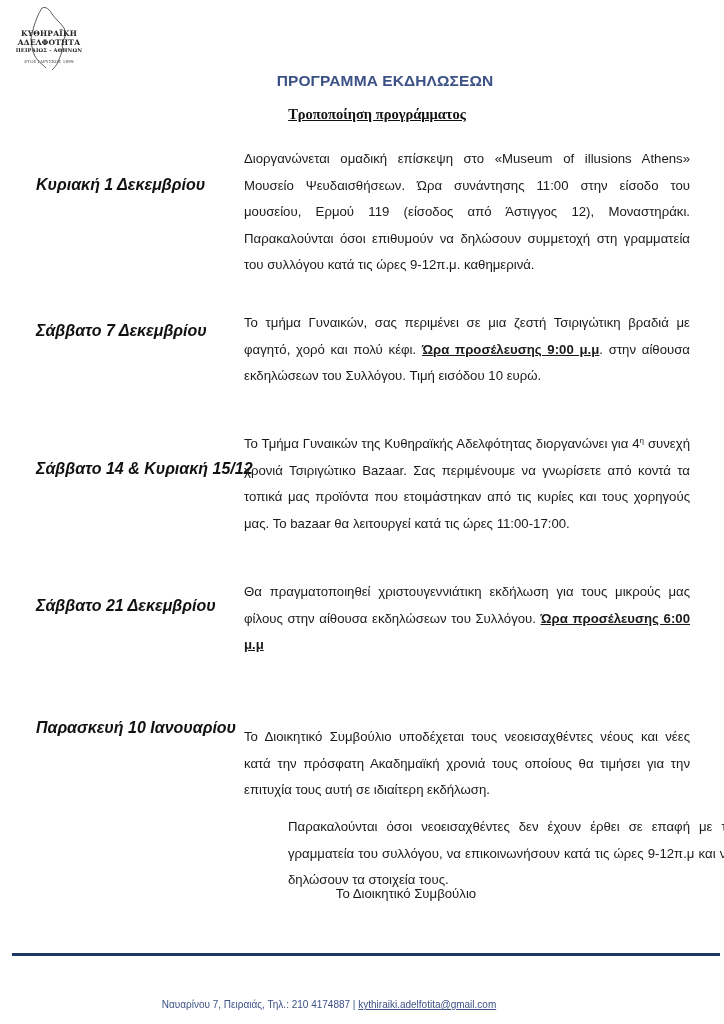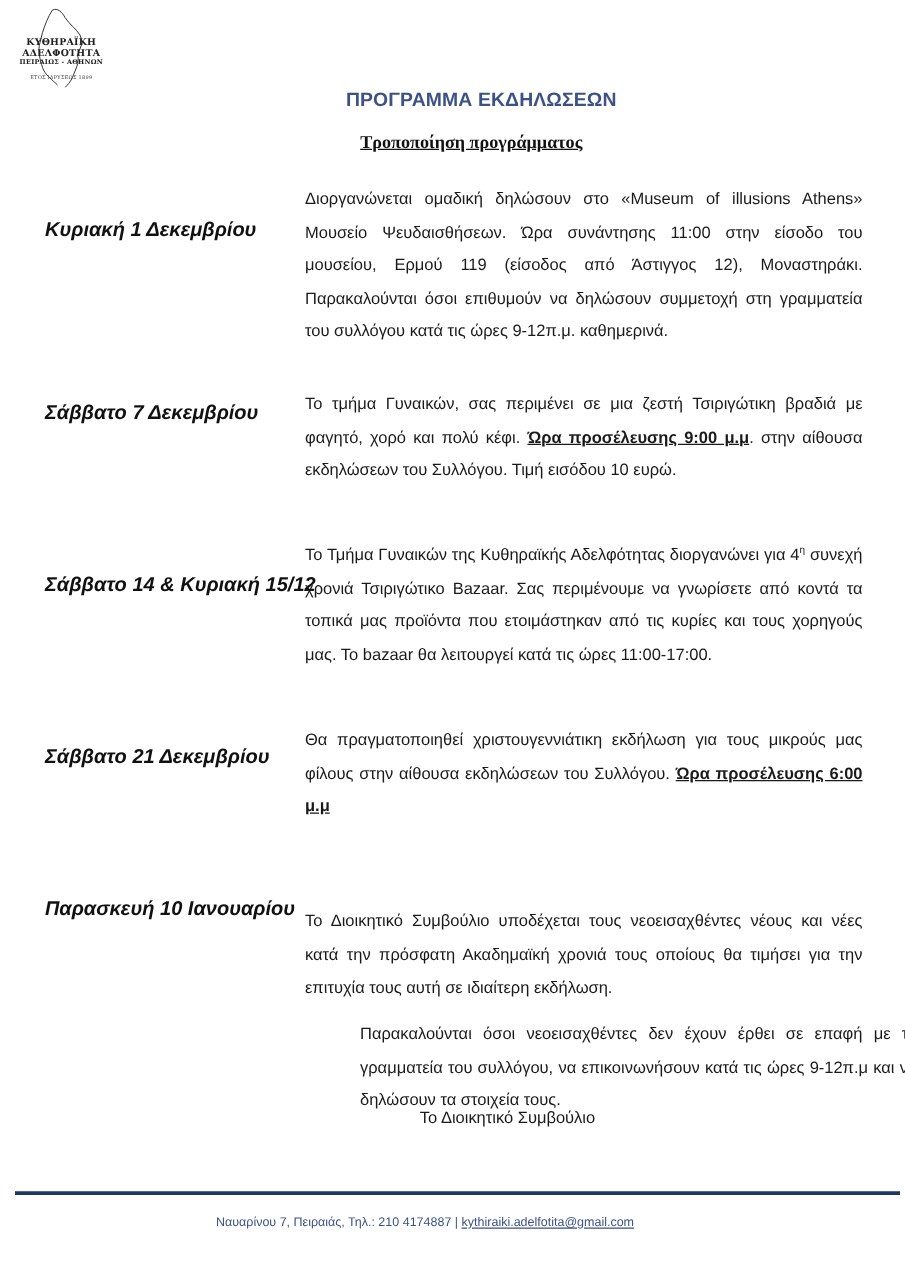--- a/index.html
+++ b/index.html
@@ -106,28 +106,27 @@
     left: 12px;
     width: 708px;
     top: 953px;
     height: 3px;
     background: #1f3763;
   }
   .footer {
     position: absolute;
     left: 0;
     width: 632px;
-    top: 973px;
+    top: 999px;
     text-align: center;
     font-size: 10px;
     color: #3c5286;
     padding-left: 26px;
     box-sizing: border-box;
     white-space: nowrap;
-    margin-left: 11px;
   }
   .footer a {
     color: #3c5286;
     text-decoration: underline;
   }
 </style>
 </head>
 <body>
 
 <div class="logo">
@@ -138,21 +137,21 @@
   <div class="logo-line l2">ΑΔΕΛΦΟΤΗΤΑ</div>
   <div class="logo-line l3">ΠΕΙΡΑΙΩΣ - ΑΘΗΝΩΝ</div>
   <div class="logo-line l4">ΕΤΟΣ ΙΔΡΥΣΕΩΣ 1899</div>
 </div>
 
 <div class="title">ΠΡΟΓΡΑΜΜΑ ΕΚΔΗΛΩΣΕΩΝ</div>
 <div class="subtitle">Τροποποίηση προγράμματος</div>
 
 <div class="date" style="top:176px;">Κυριακή 1 Δεκεμβρίου</div>
 <div class="para" style="top:146px;">
-  <span>Διοργανώνεται ομαδική δηλώσουν στο «</span><b>Museum of illusions Athens</b><span>» Μουσείο Ψευδαισθήσεων. </span><b>Ώρα συνάντησης 11:00</b><span> στην είσοδο του μουσείου, Ερμού 119 (είσοδος από Άστιγγος 12), Μοναστηράκι. Παρακαλούνται όσοι επιθυμούν να δηλώσουν </span><b>συμμετοχή</b><span> στη γραμματεία του συλλόγου κατά τις ώρες 9-12π.μ.  καθημερινά.</span>
+  <span>Διοργανώνεται ομαδική επίσκεψη στο «</span><b>Museum of illusions Athens</b><span>» Μουσείο Ψευδαισθήσεων. </span><b>Ώρα συνάντησης 11:00</b><span> στην είσοδο του μουσείου, Ερμού 119 (είσοδος από Άστιγγος 12), Μοναστηράκι. Παρακαλούνται όσοι επιθυμούν να δηλώσουν </span><b>συμμετοχή</b><span> στη γραμματεία του συλλόγου κατά τις ώρες 9-12π.μ.  καθημερινά.</span>
 </div>
 
 <div class="date" style="top:322px;">Σάββατο 7 Δεκεμβρίου</div>
 <div class="para" style="top:310px;">
   <span>Το τμήμα Γυναικών, σας περιμένει σε μια ζεστή Τσιριγώτικη βραδιά με φαγητό, χορό και πολύ κέφι. </span><span class="bu">Ώρα προσέλευσης 9:00 μ.μ</span><span>. στην αίθουσα εκδηλώσεων του Συλλόγου. Τιμή εισόδου 10 ευρώ.</span>
 </div>
 
 <div class="date" style="top:460px;">Σάββατο 14 &amp; Κυριακή 15/12</div>
 <div class="para" style="top:431px;">
   <span>Το Τμήμα Γυναικών της Κυθηραϊκής Αδελφότητας διοργανώνει για 4</span><sup>η</sup><span> συνεχή χρονιά </span><b>Τσιριγώτικο Bazaar</b><span>. Σας περιμένουμε να γνωρίσετε από κοντά τα τοπικά μας προϊόντα που ετοιμάστηκαν από τις κυρίες και τους χορηγούς μας. Το bazaar θα λειτουργεί κατά τις ώρες 11:00-17:00.</span>

